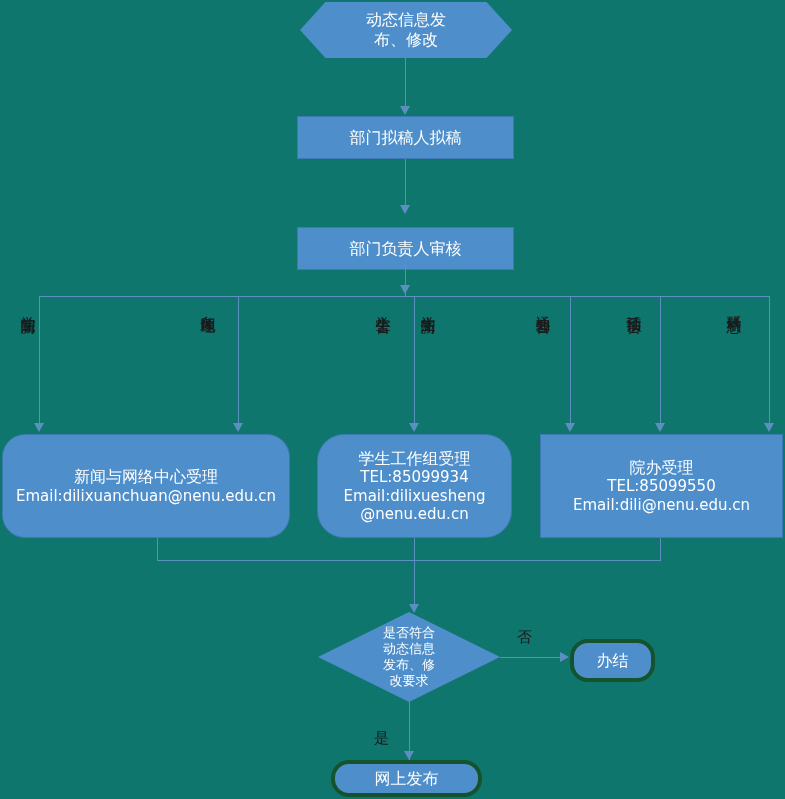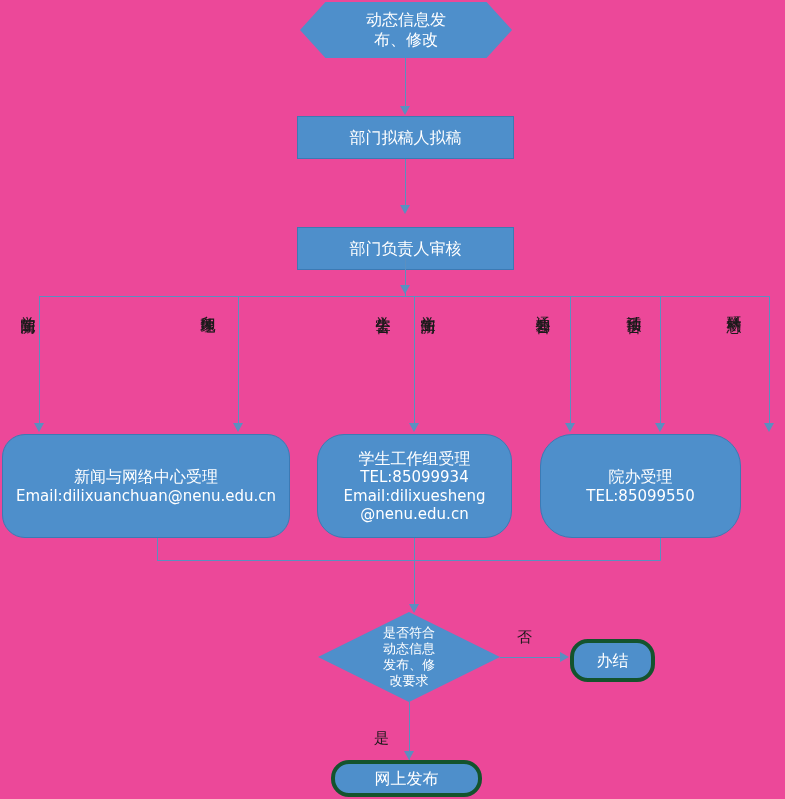--- a/index.html
+++ b/index.html
@@ -4,21 +4,21 @@
 <style>
   html,body{margin:0;padding:0;background:#ffffff;}
   body{
     font-family:"DejaVu Sans","Liberation Sans",sans-serif;
     -webkit-font-smoothing:antialiased;
   }
   #canvas{
     position:relative;
     width:785px;
     height:799px;
-    background:#ec4899;
+    background:#0f766e;
     overflow:hidden;
   }
   
   .node{
     position:absolute;
     box-sizing:border-box;
     display:flex;
     flex-direction:column;
     align-items:center;
     justify-content:center;
@@ -149,23 +149,24 @@
     <span class="cn">Email:dilixuanchuan@nenu.edu.cn</span>
   </div>
 
   <div class="node rect" style="left:317px;top:434px;width:195px;height:104px;border-radius:27px;">
     <span class="cn-lg">学生工作组受理</span>
     <span class="cn">TEL:85099934</span>
     <span class="cn">Email:dilixuesheng</span>
     <span class="cn">@nenu.edu.cn</span>
   </div>
 
-  <div class="node rect" style="left:540px;top:434px;width:201px;height:104px;border-radius:32px;">
+  <div class="node rect" style="left:540px;top:434px;width:243px;height:104px;">
     <span class="cn-lg">院办受理</span>
     <span class="cn">TEL:85099550</span>
+    <span class="cn">Email:dili@nenu.edu.cn</span>
   </div>
 
   <div class="vline" style="left:157px;top:538px;height:22px;"></div>
   <div class="vline" style="left:660px;top:538px;height:22px;"></div>
   <div class="hline" style="left:157px;top:560px;width:504px;"></div>
   <div class="vline" style="left:414px;top:538px;height:74px;"></div>
   <div class="arrow-down" style="left:409px;top:604px;"></div>
 
   <div class="node diamond cn-sm" style="left:318px;top:612px;width:182px;height:90px;">
     <span>是否符合

